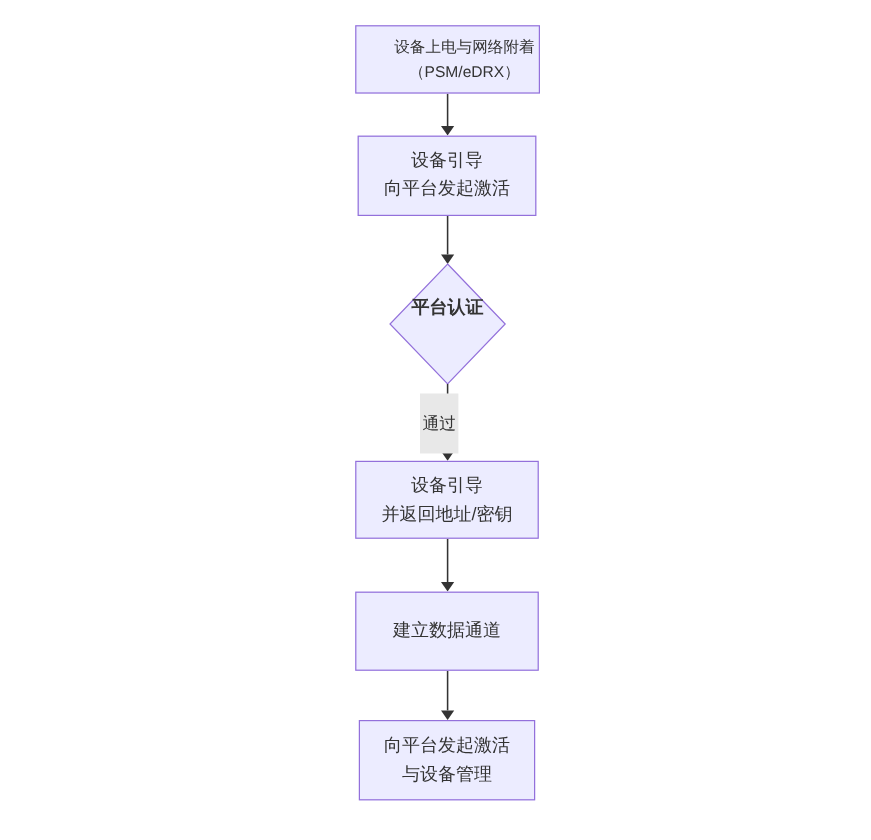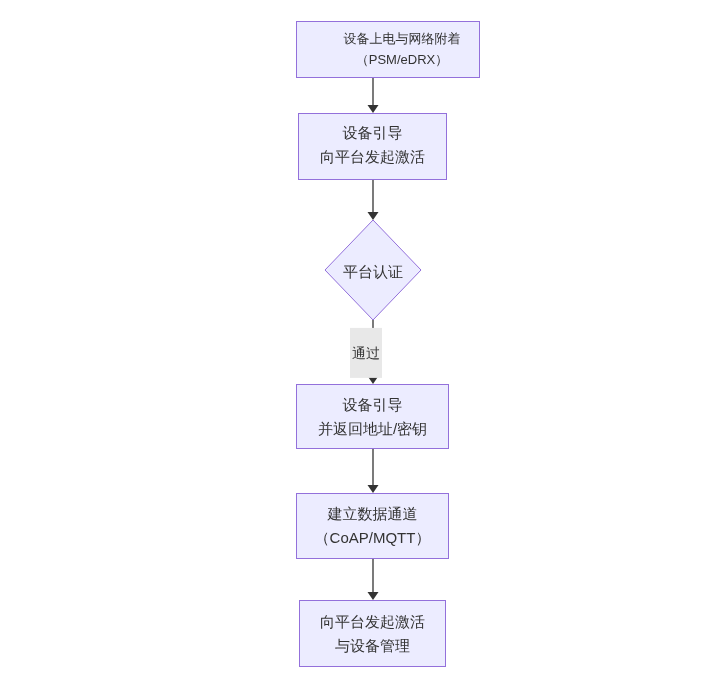--- a/index.html
+++ b/index.html
@@ -74,42 +74,41 @@
     <line x1="373" y1="320" x2="373" y2="376" stroke="#333333" stroke-width="1.3"></line>
     <path d="M367.5,376 L378.5,376 L373,384 Z" fill="#333333"></path>
 
     <line x1="373" y1="449" x2="373" y2="485" stroke="#333333" stroke-width="1.3"></line>
     <path d="M367.5,485 L378.5,485 L373,493 Z" fill="#333333"></path>
 
     <line x1="373" y1="559" x2="373" y2="592" stroke="#333333" stroke-width="1.3"></line>
     <path d="M367.5,592 L378.5,592 L373,600 Z" fill="#333333"></path>
   </svg>
 
-  <div class="node" style="left:296px;top:21px;width:184px;height:57px;font-size:13px;padding-left:28px;">
+  <div class="node" style="left:296px;top:21px;width:154px;height:57px;font-size:13px;padding-left:28px;">
     <div class="node-line">设备上电与网络附着</div>
     <div class="node-line">（PSM/eDRX）</div>
   </div>
 
   <div class="node" style="left:298px;top:113px;width:149px;height:67px;font-size:15px;font-family:Liberation Mono, monospace;">
     <div class="node-line">设备引导</div>
     <div class="node-line">向平台发起激活</div>
   </div>
 
-  <div class="diamond-label" style="left:373px;top:272px;">平台认证</div>
+  <div class="diamond-label" style="left:373px;top:256px;font-weight:bold;">平台认证</div>
 
   <div class="edge-label" style="left:366px;top:353px;">通过</div>
 
   <div class="node" style="left:296px;top:384px;width:153px;height:65px;font-size:15px;">
     <div class="node-line">设备引导</div>
     <div class="node-line">并返回地址/密钥</div>
   </div>
 
   <div class="node" style="left:296px;top:493px;width:153px;height:66px;font-size:15px;text-align:center;">
     <div class="node-line">建立数据通道</div>
-    <div class="node-line">（CoAP/MQTT）</div>
   </div>
 
   <div class="node" style="left:299px;top:600px;width:147px;height:67px;font-size:15px;">
     <div class="node-line">向平台发起激活</div>
     <div class="node-line">与设备管理</div>
   </div>
 
 </div>
 
 </body></html>

